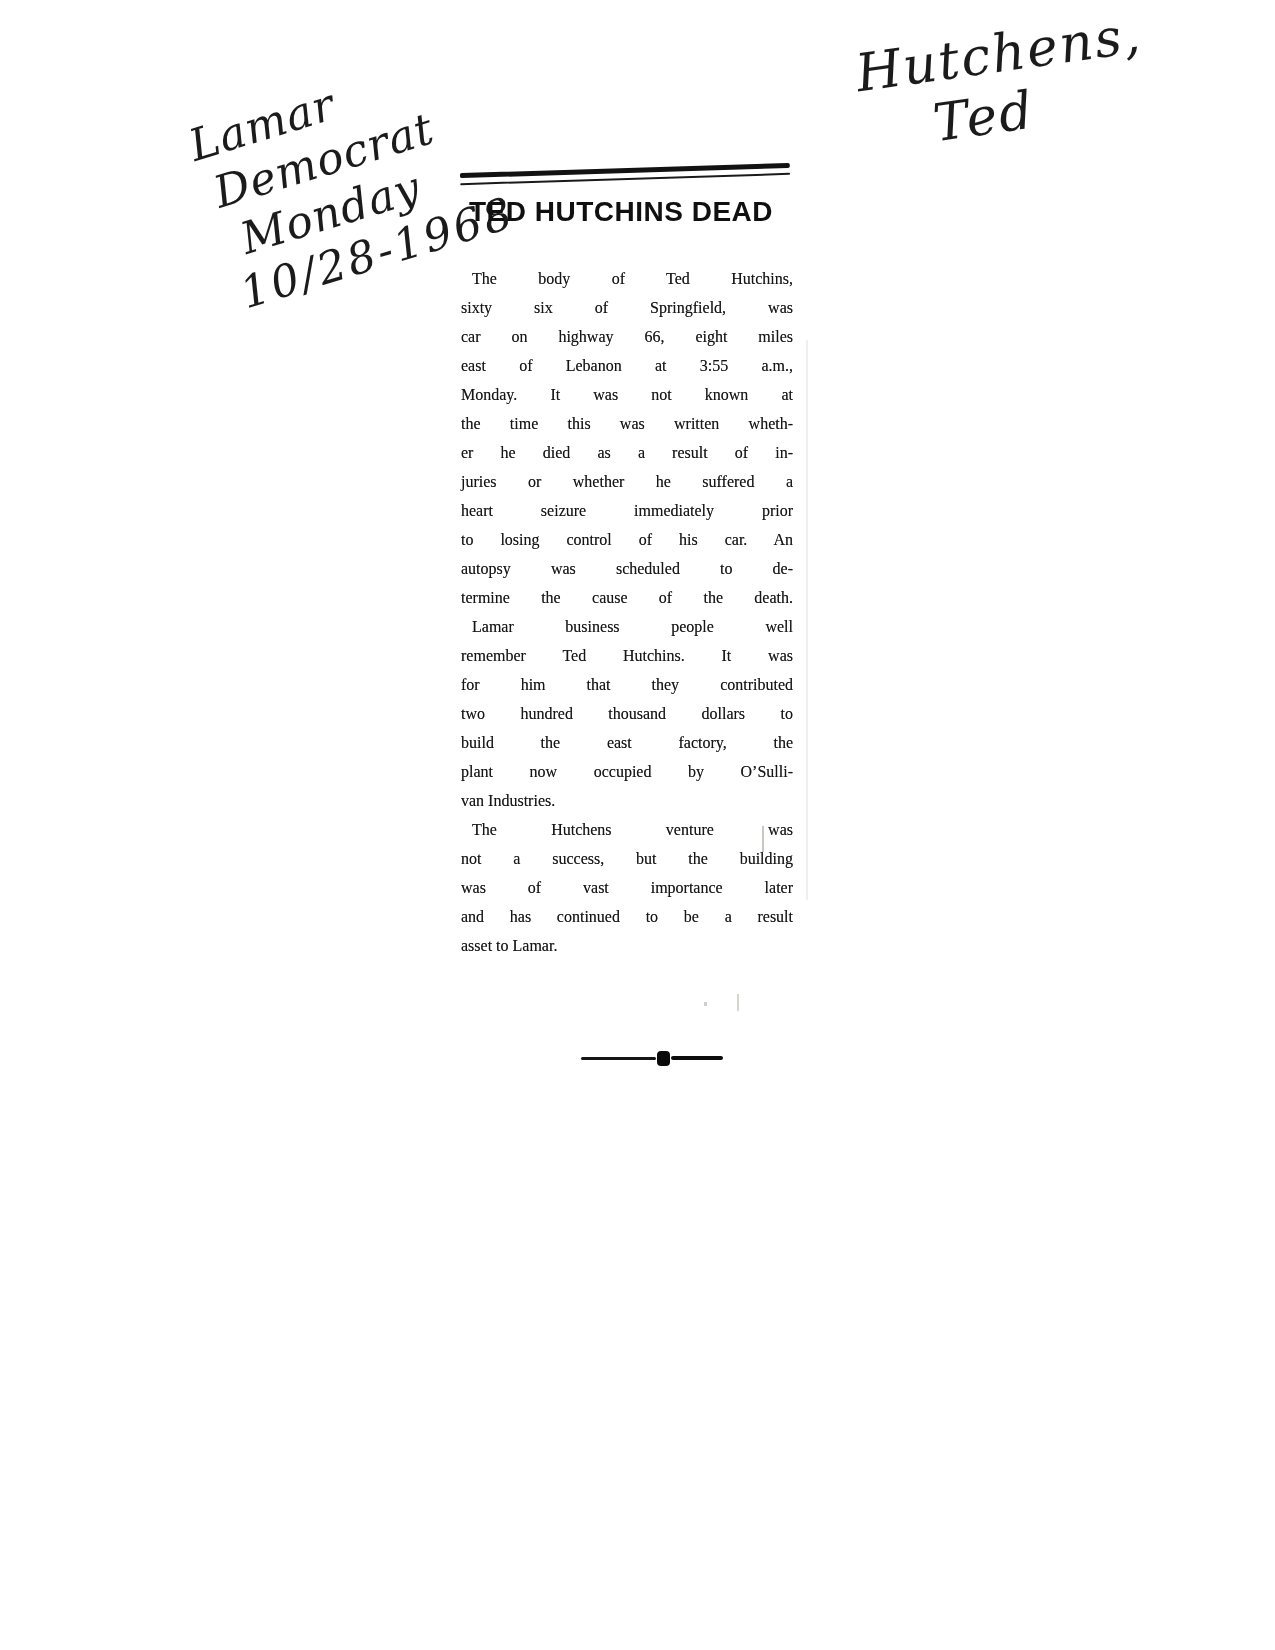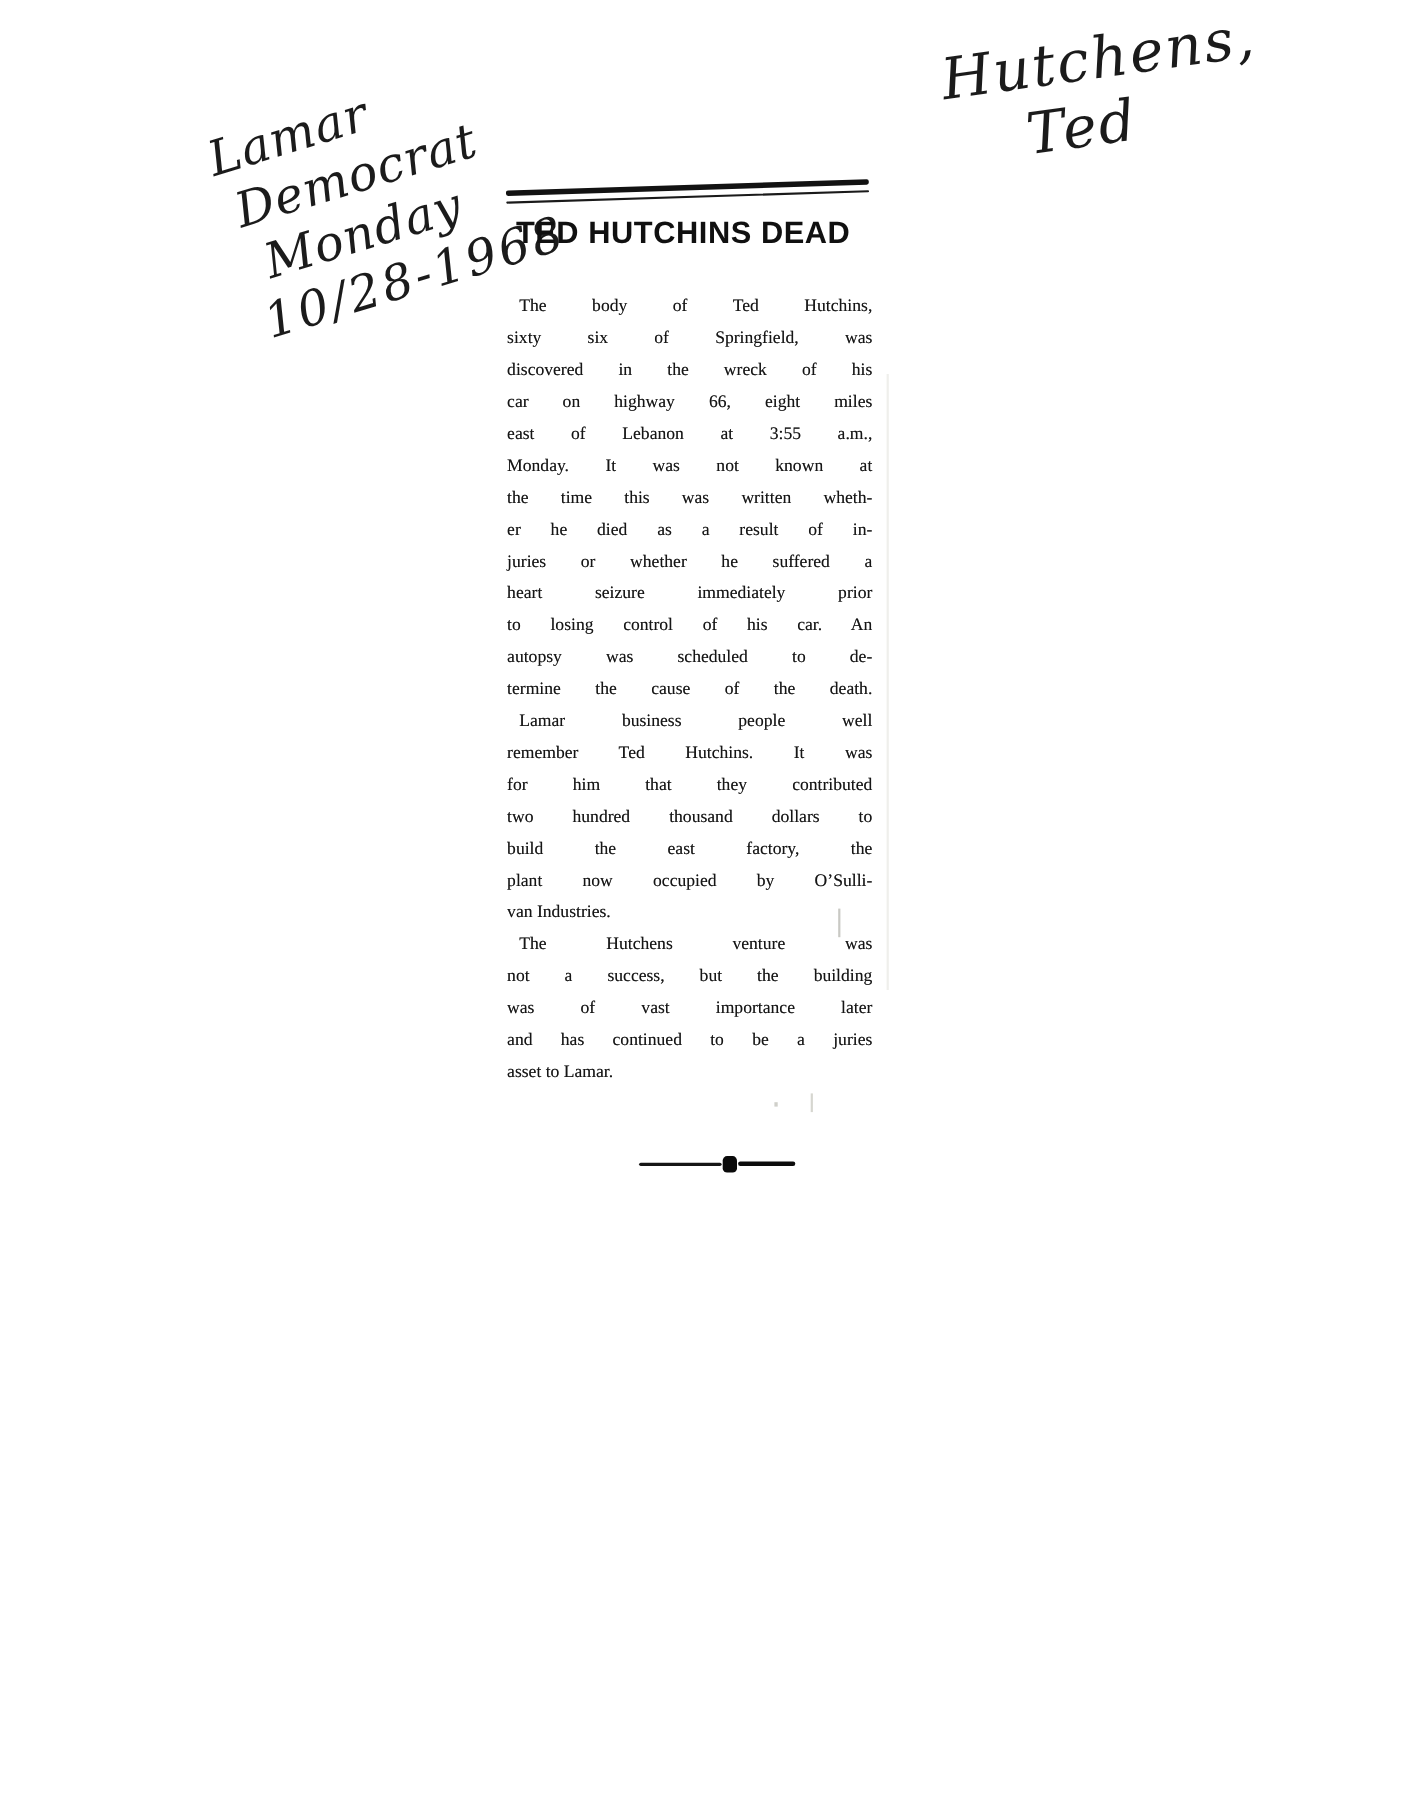--- a/index.html
+++ b/index.html
@@ -93,42 +93,41 @@
       <div class="r1"></div>
       <div class="r2"></div>
     </div>
 
     <h1 class="headline">TED HUTCHINS DEAD</h1>
 
     <div class="body-col">
 
     <div class="tline first fill">The body of Ted Hutchins,</div>
         <div class="tline fill">sixty six of Springfield, was</div>
-        <div class="tline fill">discovered in the wreck of his</div>
         <div class="tline fill">car on highway 66, eight miles</div>
         <div class="tline fill">east of Lebanon at 3:55 a.m.,</div>
         <div class="tline fill">Monday. It was not known at</div>
         <div class="tline fill">the time this was written wheth-</div>
         <div class="tline fill">er he died as a result of in-</div>
         <div class="tline fill">juries or whether he suffered a</div>
         <div class="tline fill">heart seizure immediately prior</div>
         <div class="tline fill">to losing control of his car. An</div>
         <div class="tline fill">autopsy was scheduled to de-</div>
         <div class="tline fill">termine the cause of the death.</div>
         <div class="tline first fill">Lamar business people well</div>
         <div class="tline fill">remember Ted Hutchins. It was</div>
         <div class="tline fill">for him that they contributed</div>
         <div class="tline fill">two hundred thousand dollars to</div>
         <div class="tline fill">build the east factory, the</div>
         <div class="tline fill">plant now occupied by O’Sulli-</div>
         <div class="tline">van Industries.</div>
         <div class="tline first fill">The Hutchens venture was</div>
         <div class="tline fill">not a success, but the building</div>
         <div class="tline fill">was of vast importance later</div>
-        <div class="tline fill">and has continued to be a juries</div>
+        <div class="tline fill">and has continued to be a result</div>
         <div class="tline">asset to Lamar.</div>
       </div>
 
     <div class="endmark">
       <span class="em-line-l"></span>
       <span class="em-knob"></span>
       <span class="em-line-r"></span>
     </div>
 
   </div>

